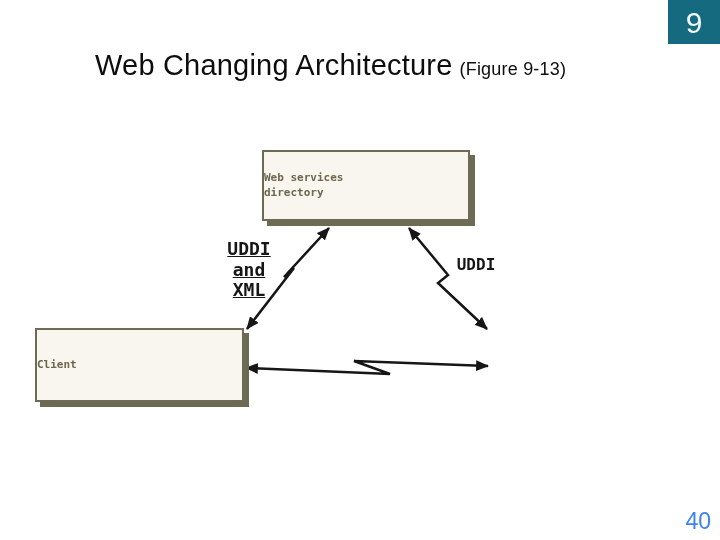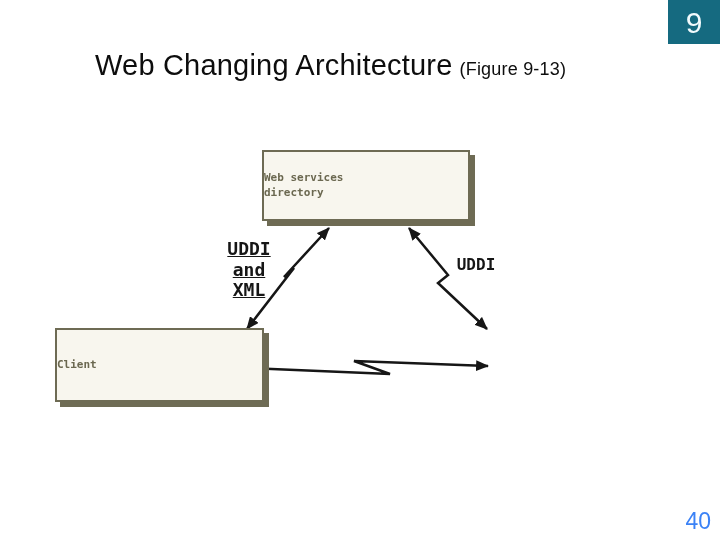--- a/index.html
+++ b/index.html
@@ -54,21 +54,21 @@
     align-items: flex-start;
     justify-content: center;
     font-family: "DejaVu Sans Mono", monospace;
     font-weight: 700;
     font-size: 11px;
     line-height: 1.3;
     color: #6b6850;
     text-align: center;
   }
   .node-directory { left: 262px; top: 150px; width: 208px; height: 71px; }
-  .node-client    { left: 35px;  top: 328px; width: 209px; height: 74px; margin-left: 20px; }
+  .node-client    { left: 35px;  top: 328px; width: 209px; height: 74px; }
   .node-service   { left: 493px; top: 329px; width: 207px; height: 73px; }
   .edge-label {
     position: absolute;
     font-family: "DejaVu Sans Mono", monospace;
     font-weight: 700;
     color: #161616;
     text-align: center;
     line-height: 1.15;
   }
   .label-uddi { left: 212px; top: 239px; width: 74px; font-size: 18px; text-decoration: underline; }

